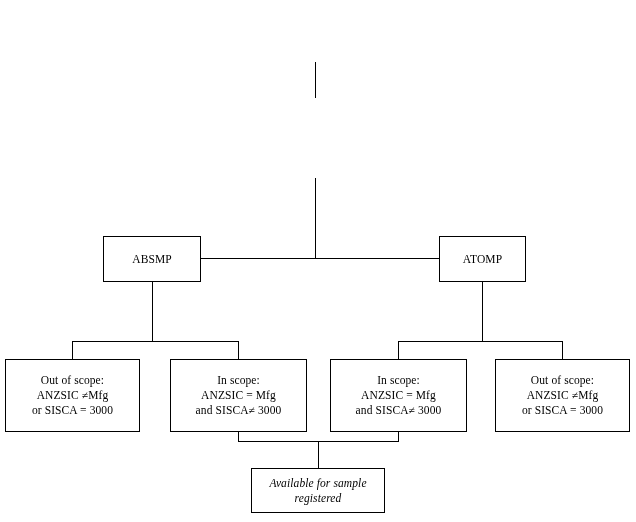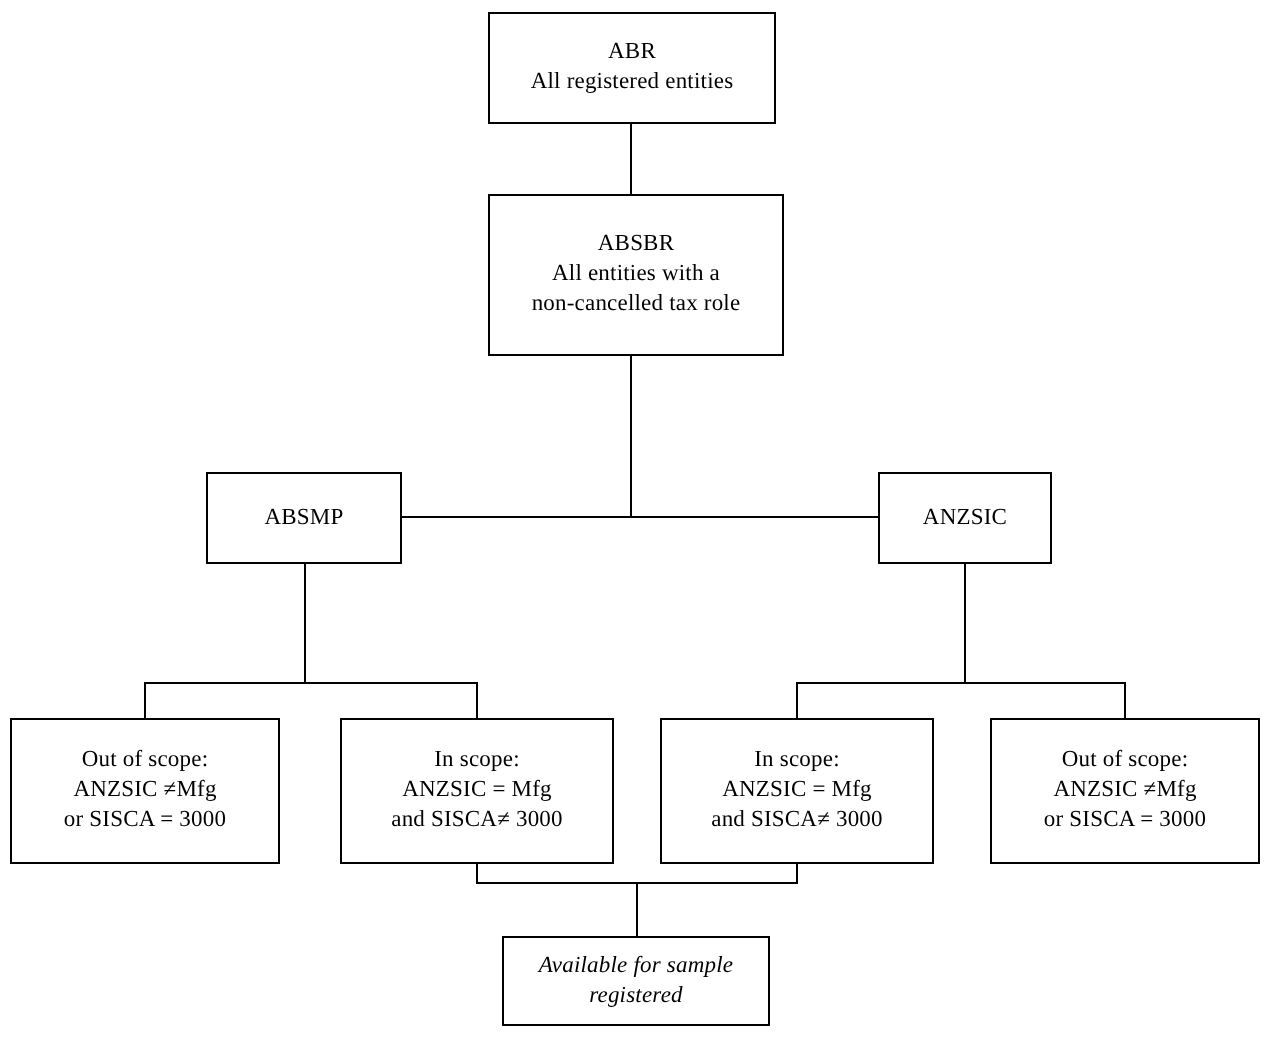--- a/index.html
+++ b/index.html
@@ -64,37 +64,28 @@
   <div class="edge v" style="left:482px; top:282px; height:59px;"></div>
   <div class="edge h" style="left:398px; top:341px; width:165px;"></div>
   <div class="edge v" style="left:398px; top:341px; height:18px;"></div>
   <div class="edge v" style="left:562px; top:341px; height:18px;"></div>
 
   <div class="edge v" style="left:238px; top:432px; height:10px;"></div>
   <div class="edge v" style="left:398px; top:432px; height:10px;"></div>
   <div class="edge h" style="left:238px; top:441px; width:161px;"></div>
   <div class="edge v" style="left:318px; top:441px; height:27px;"></div>
 
-  <div class="node" style="left:244px; top:6px; width:144px; height:56px;">
-    <span class="line">ABR</span>
-    <span class="line">All registered entities</span>
-  </div>
 
-  <div class="node" style="left:244px; top:97px; width:148px; height:81px;">
-    <span class="line">ABSBR</span>
-    <span class="line">All entities with a</span>
-    <span class="line">non-cancelled tax role</span>
-  </div>
 
   <div class="node" style="left:103px; top:236px; width:98px; height:46px;">
     <span class="line">ABSMP</span>
   </div>
 
   <div class="node" style="left:439px; top:236px; width:87px; height:46px;">
-    <span class="line">ANZSIC</span>
+    <span class="line">ATOMP</span>
   </div>
 
   <div class="node" style="left:5px; top:359px; width:135px; height:73px;">
     <span class="line">Out of scope:</span>
     <span class="line">ANZSIC ≠Mfg</span>
     <span class="line">or SISCA = 3000</span>
   </div>
 
   <div class="node" style="left:170px; top:359px; width:137px; height:73px;">
     <span class="line">In scope:</span>

